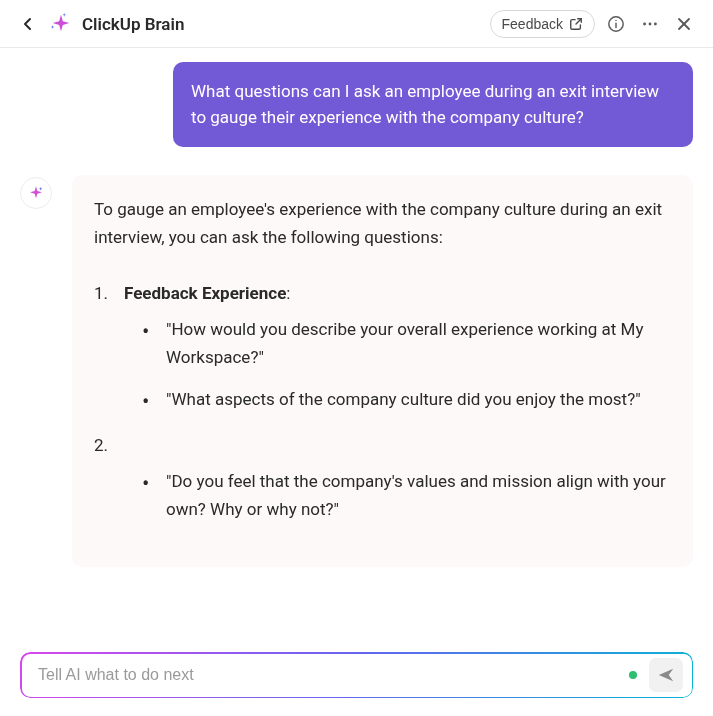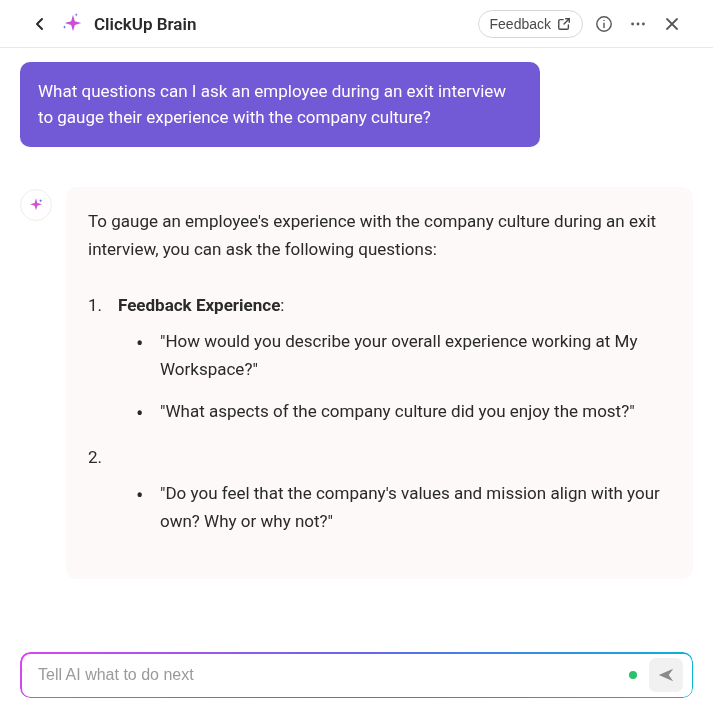--- a/index.html
+++ b/index.html
@@ -12,21 +12,21 @@
       background: #ffffff;
       width: 713px;
       height: 716px;
       position: relative;
       overflow: hidden;
     }
     .header {
       display: flex;
       align-items: center;
       justify-content: space-between;
-      padding: 8px 28px;
+      padding: 8px 16px;
       border-bottom: 1px solid #e8e8e8;
       height: 48px;
     }
     .header-left {
       display: flex;
       align-items: center;
       gap: 10px;
     }
     .back-btn {
       display: flex;
@@ -75,34 +75,35 @@
       cursor: pointer;
       color: #5a5a5a;
     }
     .chat-area {
       padding: 14px 20px 0 20px;
       height: calc(100% - 48px - 76px);
       overflow: hidden;
     }
     .user-msg-row {
       display: flex;
-      margin-bottom: 40px;
+      justify-content: flex-end;
+      margin-bottom: 28px;
     }
     .user-msg {
       background: #7259d6;
       color: #fff;
       padding: 16px 18px;
       border-radius: 10px;
       max-width: 520px;
       font-size: 17px;
       line-height: 1.55;
     }
     .ai-row {
       display: flex;
-      gap: 14px;
+      gap: 20px;
       align-items: flex-start;
     }
     .ai-avatar {
       width: 32px;
       height: 32px;
       border-radius: 50%;
       border: 1px solid #eee;
       display: flex;
       align-items: center;
       justify-content: center;

